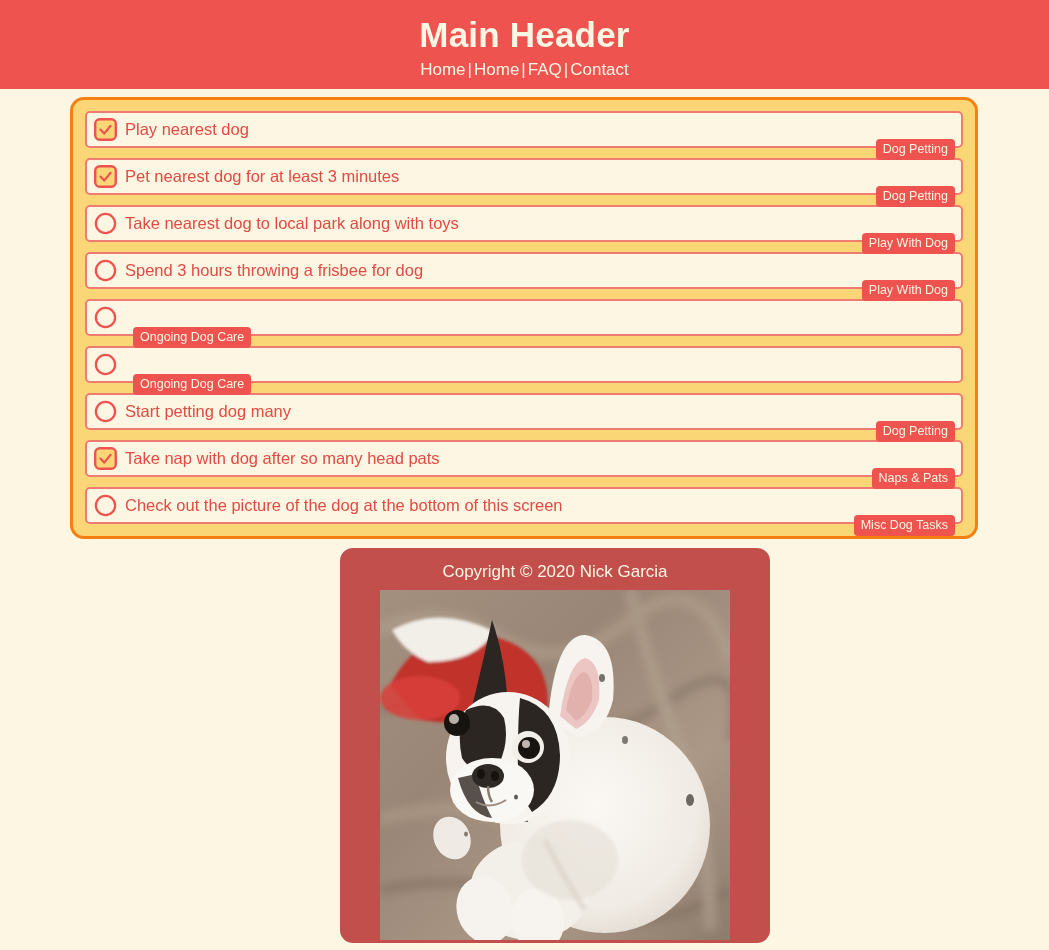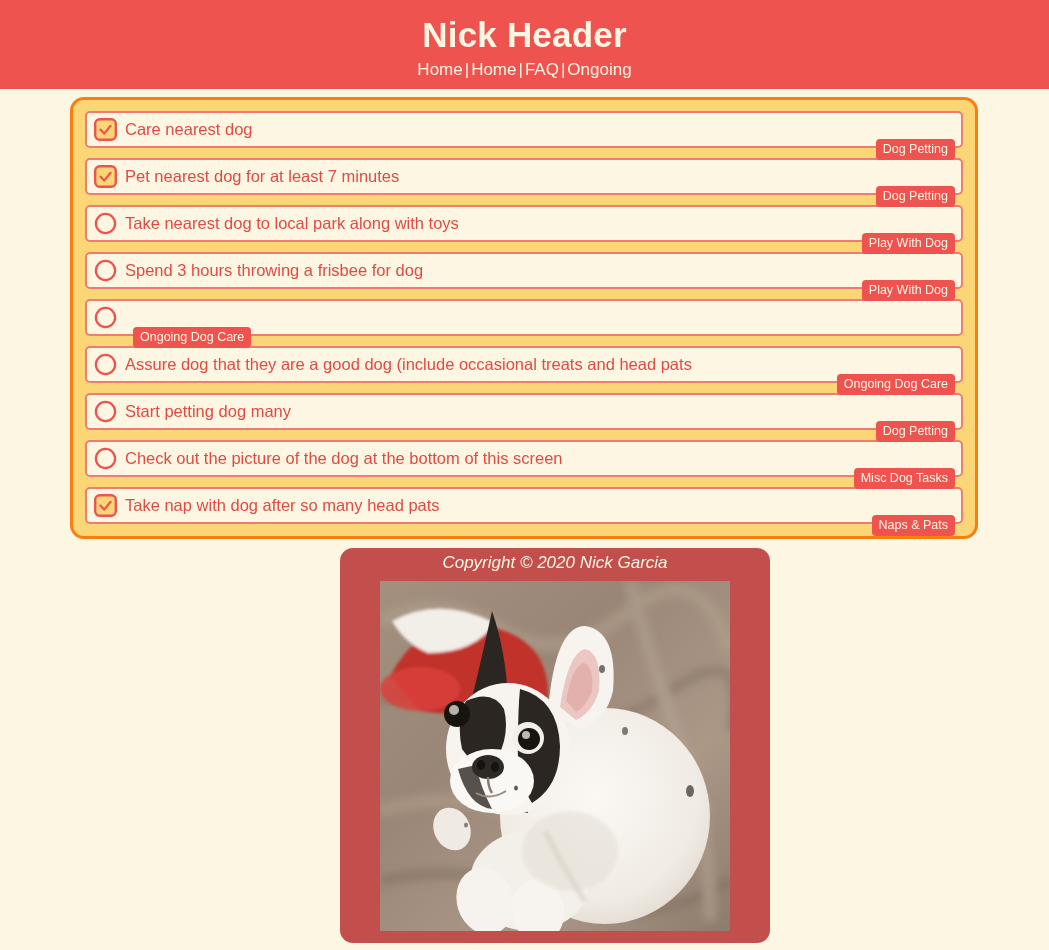--- a/index.html
+++ b/index.html
@@ -97,67 +97,66 @@
   
   .footer {
     position: absolute;
     left: 340px;
     top: 548px;
     width: 430px;
     height: 395px;
     background: #c24f4c;
     border-radius: 13px;
     text-align: center;
-    padding-top: 2px;
-    font-style: italic;
+    padding-top: 11px;
   }
   .copyright {
     color: #fdf6e3;
     font-size: 17px;
     line-height: 26px;
     margin: 0 0 5px 0;
   }
   .dog-frame {
     width: 350px;
     height: 350px;
     margin: 0 auto;
     overflow: hidden;
     background: #9e8madd;
   }
   .dog-frame svg { display: block; }
 </style>
 </head>
 <body>
 
 <div class="site-header">
-  <h1 class="main-title">Nick Header</h1>
+  <h1 class="main-title">Main Header</h1>
   <div class="nav">
-    <a href="#">Home</a><span class="sep">|</span><a href="#">Home</a><span class="sep">|</span><a href="#">FAQ</a><span class="sep">|</span><a href="#">Ongoing</a>
+    <a href="#">Home</a><span class="sep">|</span><a href="#">Home</a><span class="sep">|</span><a href="#">FAQ</a><span class="sep">|</span><a href="#">Contact</a>
   </div>
 </div>
 
 <div class="list-wrap" id="todo-container">
     <div class="todo-row">
       <span class="cbox">
         <svg width="23" height="23" viewBox="0 0 23 23">
           <rect x="1.2" y="1.2" width="20.6" height="20.6" rx="4.5" fill="#fad677" stroke="#ef5350" stroke-width="2.4"></rect>
           <path d="M6.4 11.6 L10.2 15.6 L16.6 7.8" fill="none" stroke="#ef5350" stroke-width="2.2" stroke-linecap="round" stroke-linejoin="round"></path>
         </svg>
       </span>
-      <span class="task-text">Care nearest dog</span>
+      <span class="task-text">Play nearest dog</span>
       <span class="badge">Dog Petting</span>
     </div>
     <div class="todo-row">
       <span class="cbox">
         <svg width="23" height="23" viewBox="0 0 23 23">
           <rect x="1.2" y="1.2" width="20.6" height="20.6" rx="4.5" fill="#fad677" stroke="#ef5350" stroke-width="2.4"></rect>
           <path d="M6.4 11.6 L10.2 15.6 L16.6 7.8" fill="none" stroke="#ef5350" stroke-width="2.2" stroke-linecap="round" stroke-linejoin="round"></path>
         </svg>
       </span>
-      <span class="task-text">Pet nearest dog for at least 7 minutes</span>
+      <span class="task-text">Pet nearest dog for at least 3 minutes</span>
       <span class="badge">Dog Petting</span>
     </div>
     <div class="todo-row">
       <span class="cbox">
         <svg width="23" height="23" viewBox="0 0 23 23">
           <circle cx="11.5" cy="11.5" r="9.6" fill="none" stroke="#ef5350" stroke-width="2.3"></circle>
         </svg>
       </span>
       <span class="task-text">Take nearest dog to local park along with toys</span>
       <span class="badge">Play With Dog</span>
@@ -178,50 +177,49 @@
         </svg>
       </span>
       <span class="badge">Ongoing Dog Care</span>
     </div>
     <div class="todo-row">
       <span class="cbox">
         <svg width="23" height="23" viewBox="0 0 23 23">
           <circle cx="11.5" cy="11.5" r="9.6" fill="none" stroke="#ef5350" stroke-width="2.3"></circle>
         </svg>
       </span>
-      <span class="task-text">Assure dog that they are a good dog (include occasional treats and head pats</span>
       <span class="badge">Ongoing Dog Care</span>
     </div>
     <div class="todo-row">
       <span class="cbox">
         <svg width="23" height="23" viewBox="0 0 23 23">
           <circle cx="11.5" cy="11.5" r="9.6" fill="none" stroke="#ef5350" stroke-width="2.3"></circle>
         </svg>
       </span>
       <span class="task-text">Start petting dog many</span>
       <span class="badge">Dog Petting</span>
     </div>
     <div class="todo-row">
       <span class="cbox">
         <svg width="23" height="23" viewBox="0 0 23 23">
+          <rect x="1.2" y="1.2" width="20.6" height="20.6" rx="4.5" fill="#fad677" stroke="#ef5350" stroke-width="2.4"></rect>
+          <path d="M6.4 11.6 L10.2 15.6 L16.6 7.8" fill="none" stroke="#ef5350" stroke-width="2.2" stroke-linecap="round" stroke-linejoin="round"></path>
+        </svg>
+      </span>
+      <span class="task-text">Take nap with dog after so many head pats</span>
+      <span class="badge">Naps &amp; Pats</span>
+    </div>
+    <div class="todo-row">
+      <span class="cbox">
+        <svg width="23" height="23" viewBox="0 0 23 23">
           <circle cx="11.5" cy="11.5" r="9.6" fill="none" stroke="#ef5350" stroke-width="2.3"></circle>
         </svg>
       </span>
       <span class="task-text">Check out the picture of the dog at the bottom of this screen</span>
       <span class="badge">Misc Dog Tasks</span>
-    </div>
-    <div class="todo-row">
-      <span class="cbox">
-        <svg width="23" height="23" viewBox="0 0 23 23">
-          <rect x="1.2" y="1.2" width="20.6" height="20.6" rx="4.5" fill="#fad677" stroke="#ef5350" stroke-width="2.4"></rect>
-          <path d="M6.4 11.6 L10.2 15.6 L16.6 7.8" fill="none" stroke="#ef5350" stroke-width="2.2" stroke-linecap="round" stroke-linejoin="round"></path>
-        </svg>
-      </span>
-      <span class="task-text">Take nap with dog after so many head pats</span>
-      <span class="badge">Naps &amp; Pats</span>
     </div>
   </div>
 
 <div class="footer">
   <div class="copyright">Copyright © 2020 Nick Garcia</div>
   <div class="dog-frame">
     <svg width="350" height="350" viewBox="0 0 350 350" xmlns="http://www.w3.org/2000/svg">
       <defs>
         <linearGradient id="blanket" x1="0" y1="0" x2="1" y2="1">
           <stop offset="0%" stop-color="#a3907f"></stop>

